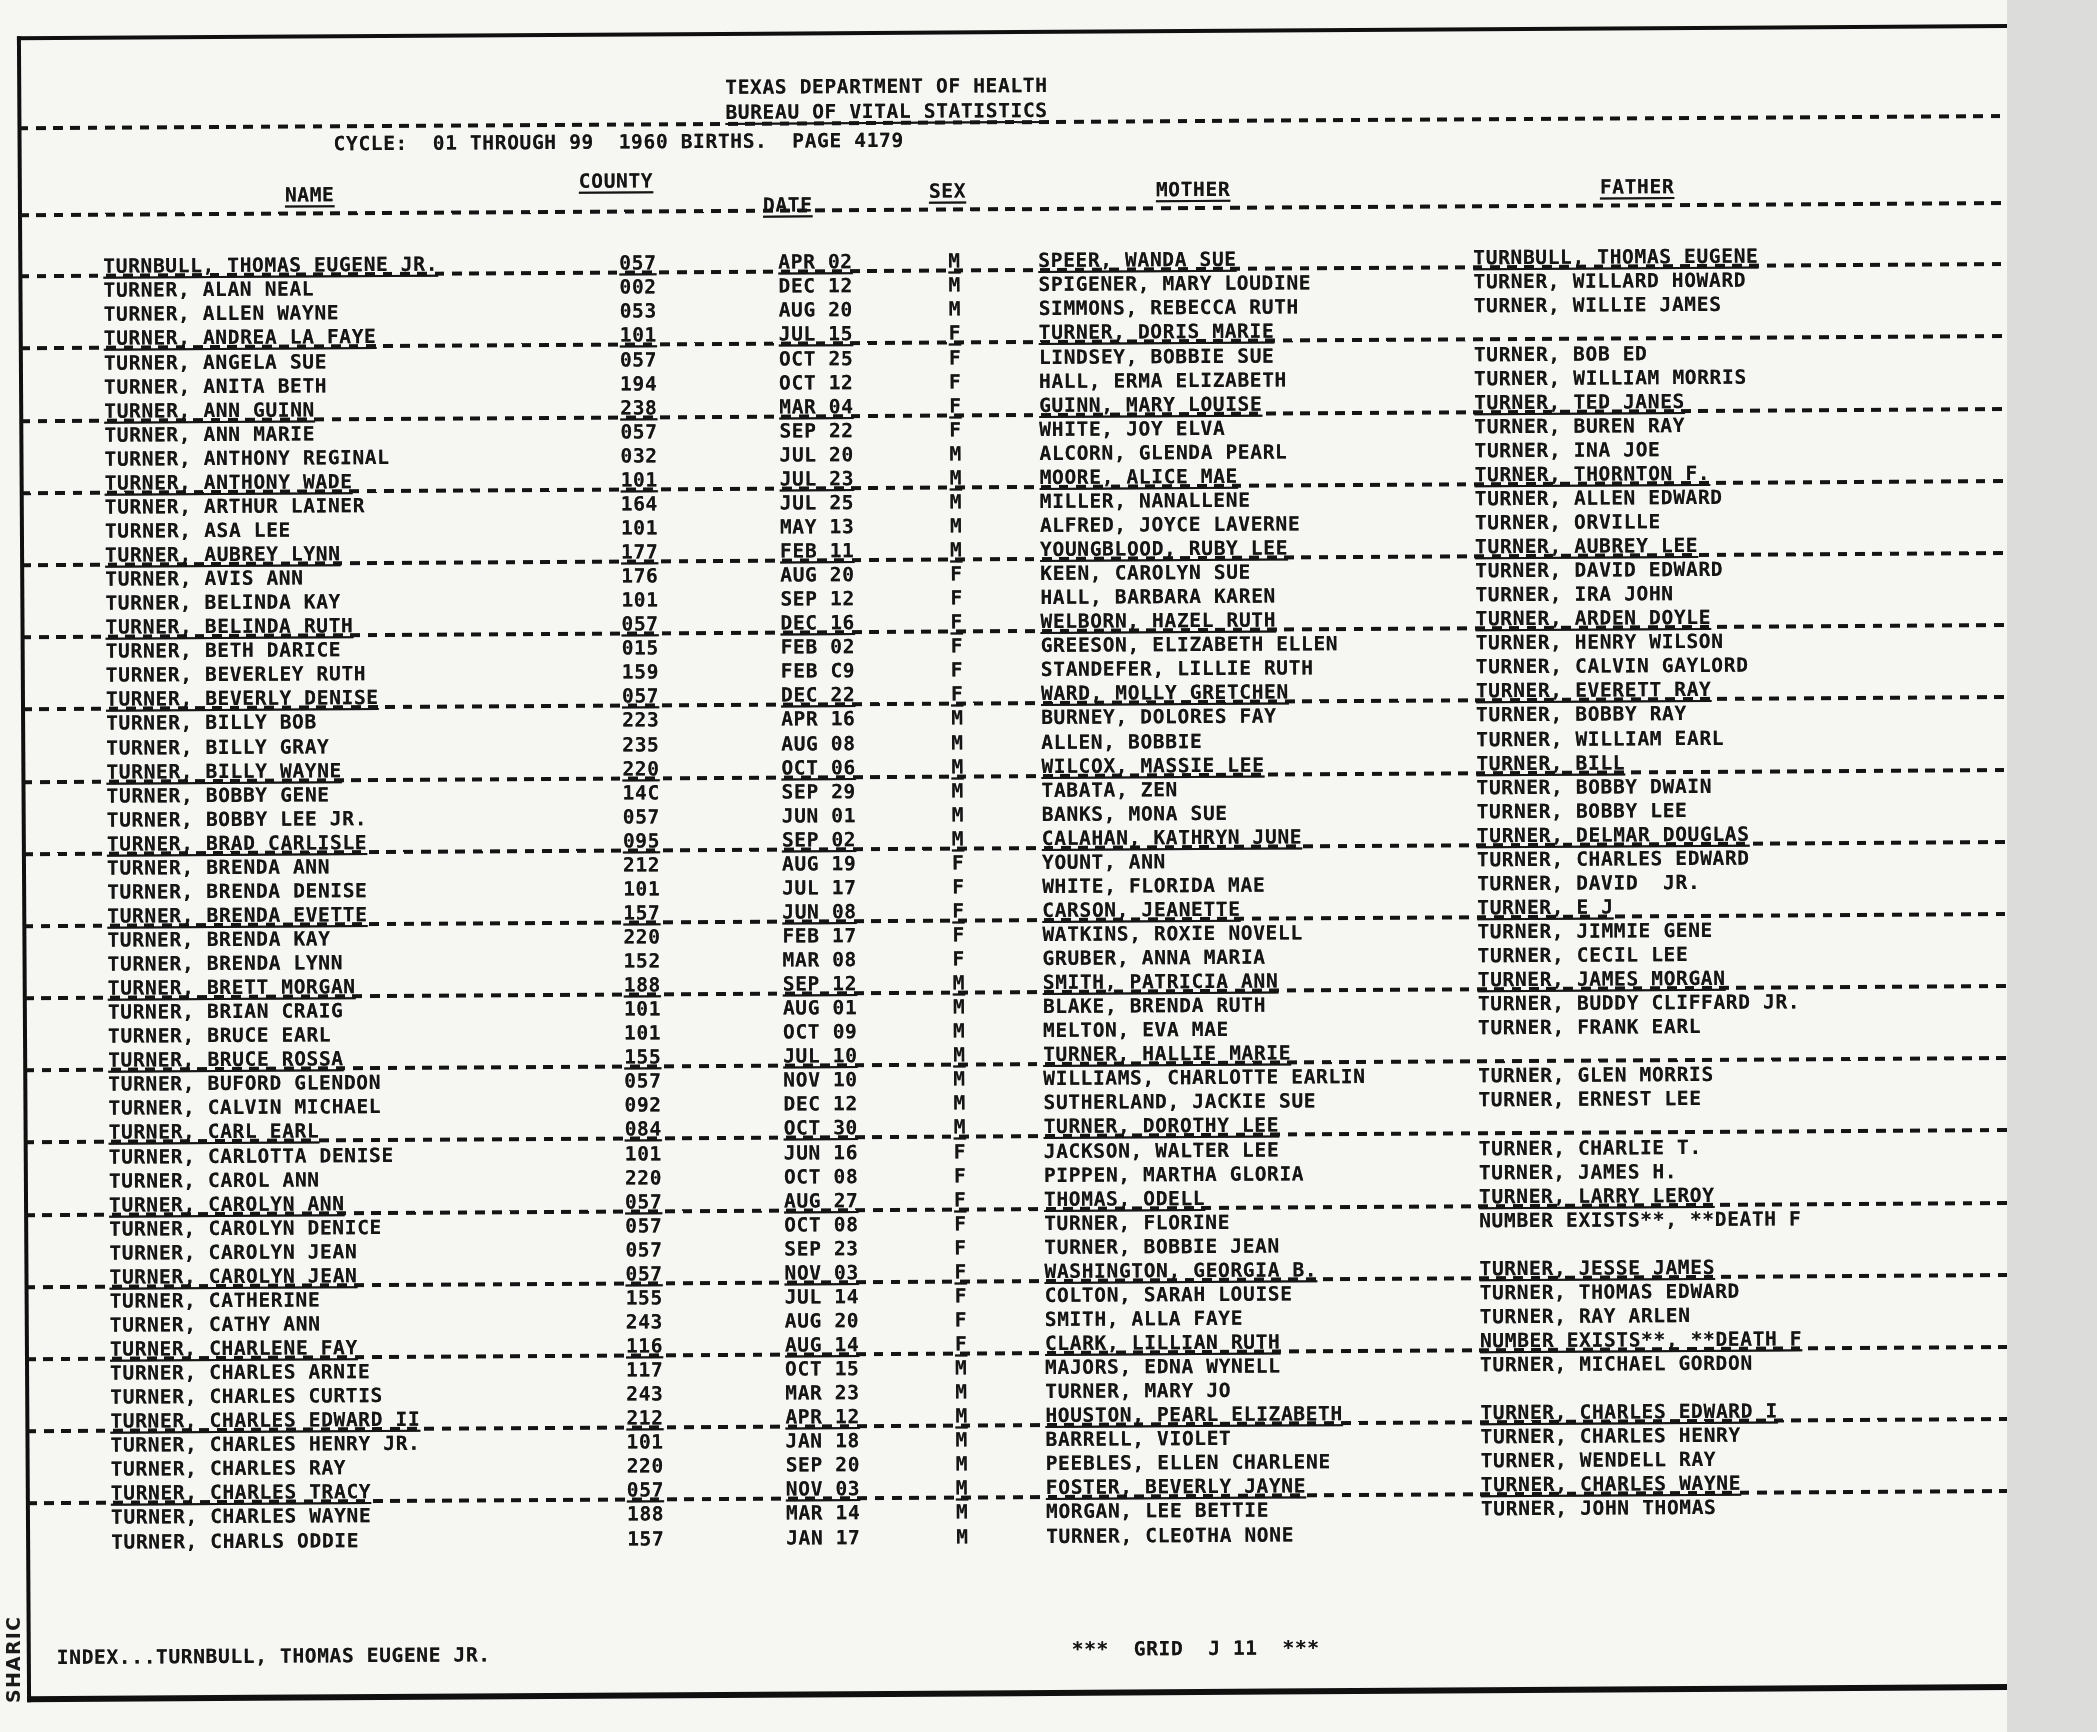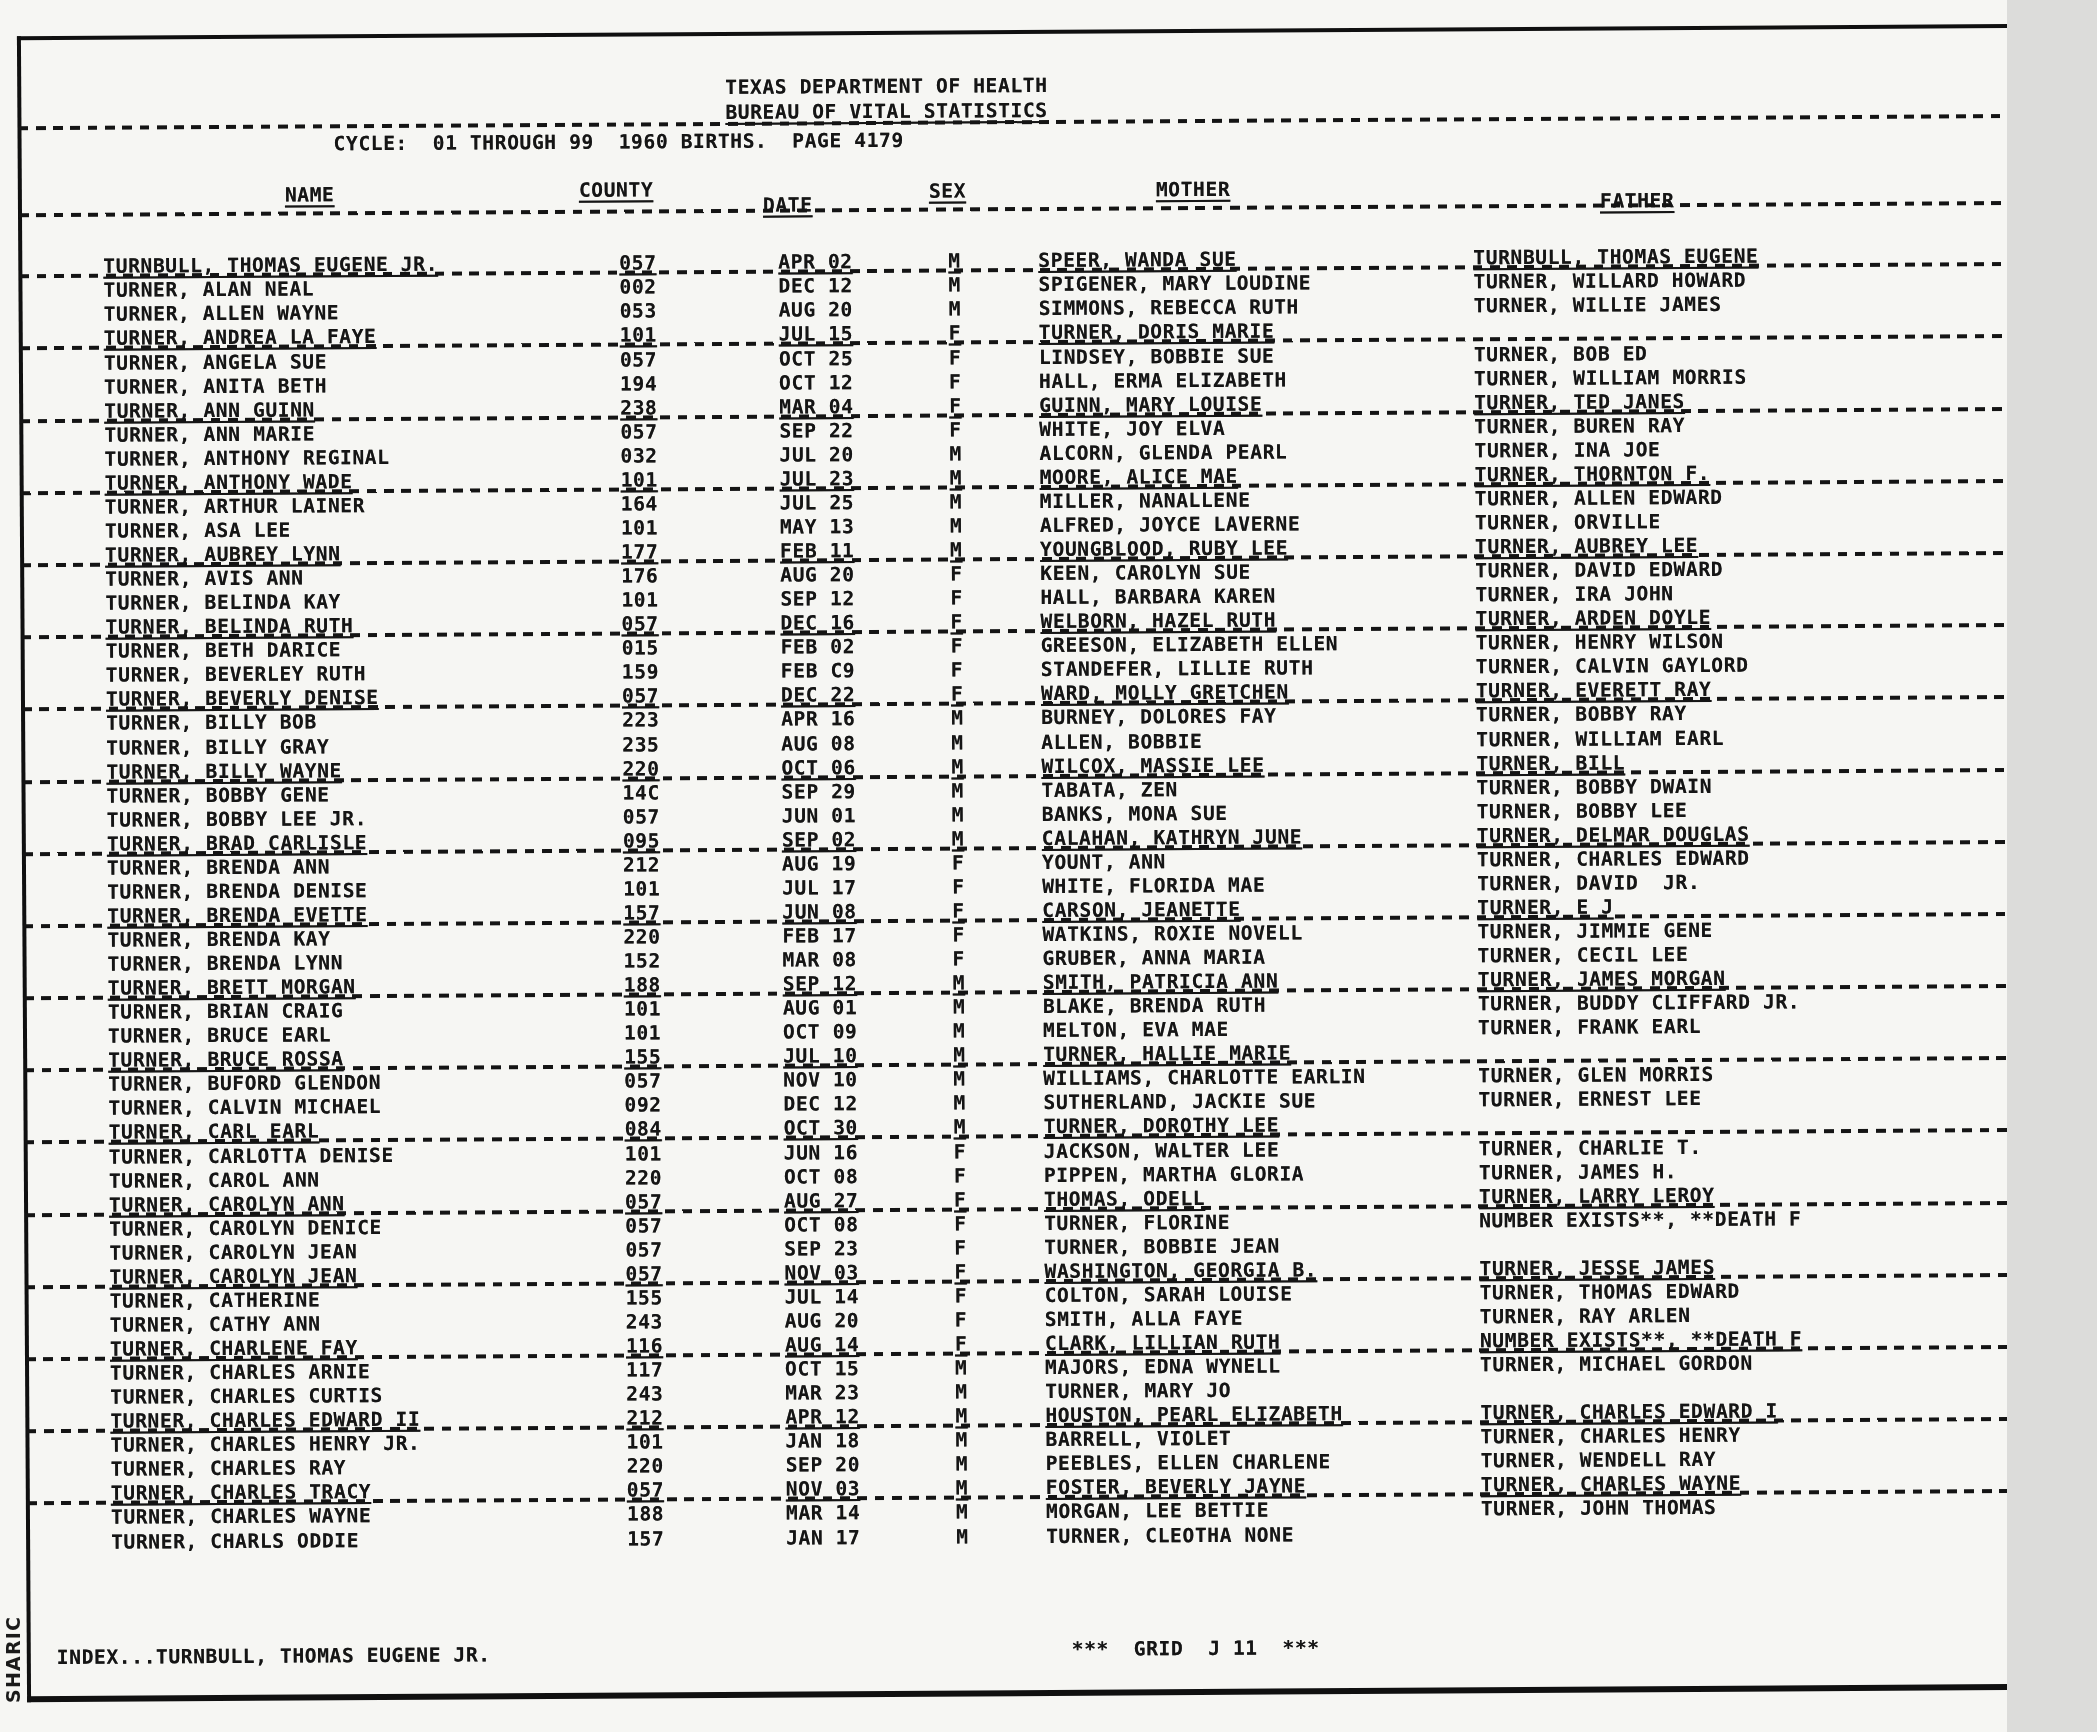--- a/index.html
+++ b/index.html
@@ -46,25 +46,25 @@
     <div class="frame-top"></div>
     <div class="frame-left"></div>
     <div class="frame-bottom"></div>
 
     <div class="t" style="left:730px; top:74px;">TEXAS DEPARTMENT OF HEALTH</div>
     <div class="t ul" style="left:730px; top:99px;">BUREAU OF VITAL STATISTICS</div>
     <div class="drule" style="left:23px; top:120px; width:2074px;"></div>
     <div class="t" style="left:338px; top:128px;">CYCLE:  01 THROUGH 99  1960 BIRTHS.  PAGE 4179</div>
 
     <div class="t ul" style="left:289px;  top:179px;">NAME</div>
-    <div class="t ul" style="left:583px; top:176px;">COUNTY</div>
+    <div class="t ul" style="left:583px; top:167px;">COUNTY</div>
     <div class="t ul" style="left:767px; top:192px;text-align:center;">DATE</div>
     <div class="t ul" style="left:933px; top:179px;">SEX</div>
     <div class="t ul" style="left:1160px; top:179px;">MOTHER</div>
-    <div class="t ul" style="left:1604px; top:179px;margin-top:14px;">FATHER</div>
+    <div class="t ul" style="left:1604px; top:179px;">FATHER</div>
     <div class="drule" style="left:23px; top:207px; width:2074px;"></div>
 
     <div id="rows">
         <div class="row u" style="top: 249px;">
           <span class="cell c-name">TURNBULL, THOMAS EUGENE JR.</span>
           <span class="cell c-county">057</span>
           <span class="cell c-date">APR 02</span>
           <span class="cell c-sex">M</span>
           <span class="cell c-mother">SPEER, WANDA SUE</span>
           <span class="cell c-father">TURNBULL, THOMAS EUGENE</span>

